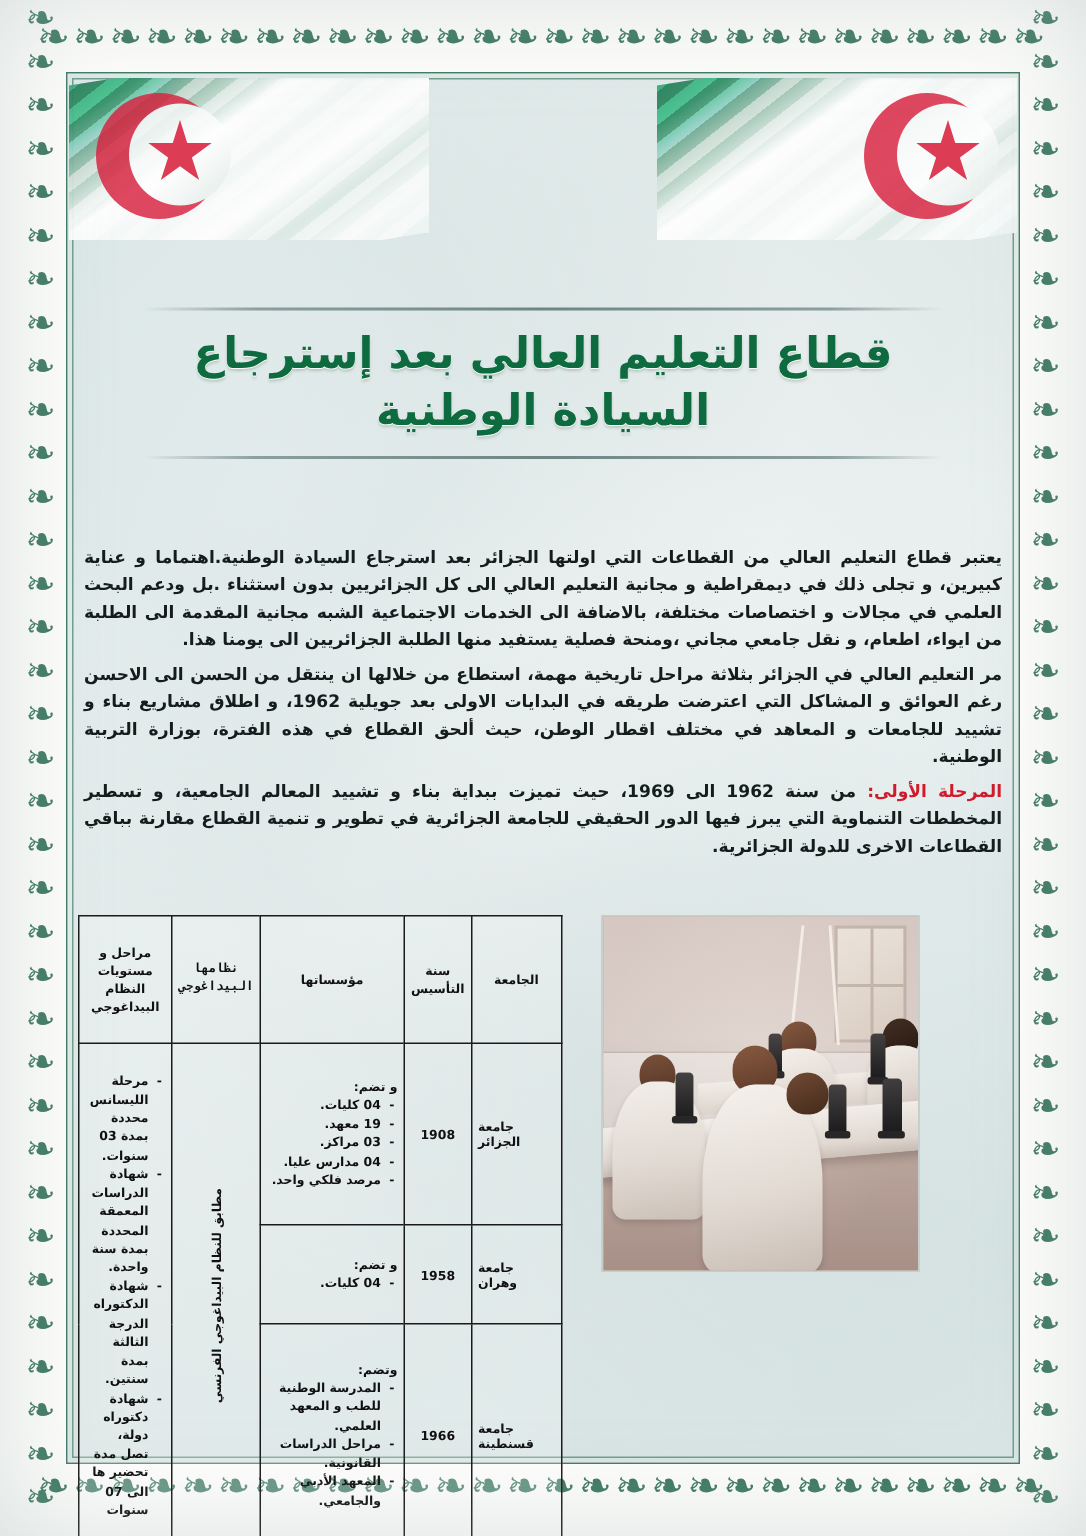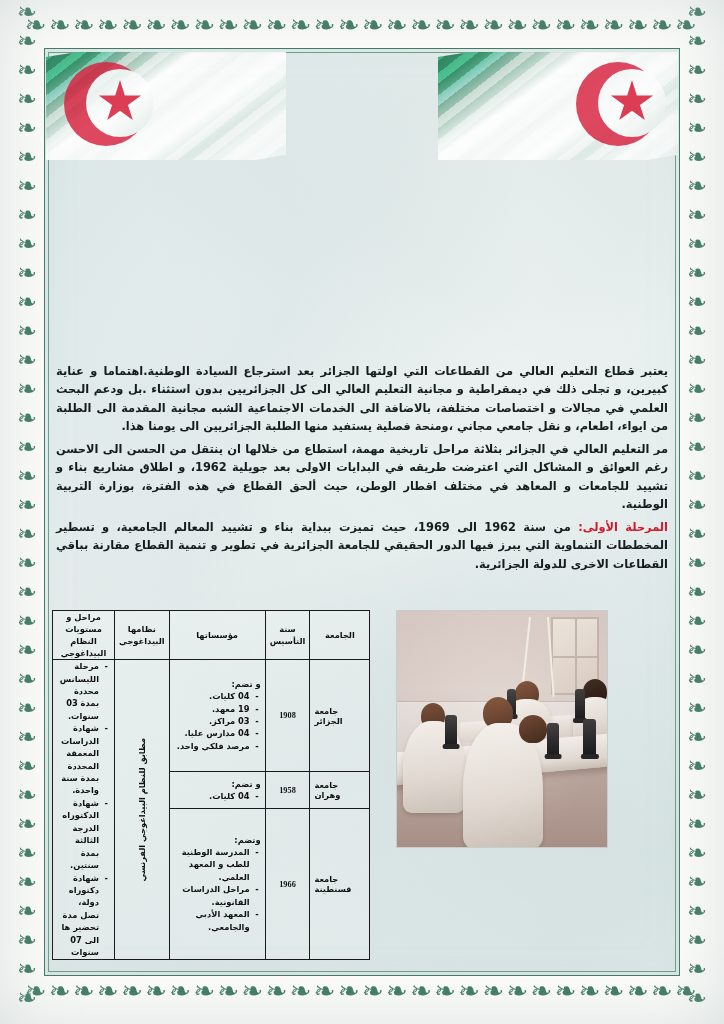--- a/index.html
+++ b/index.html
@@ -241,36 +241,36 @@
     direction: rtl;
     background: rgba(255,255,255,.22);
     font-family: "DejaVu Sans", sans-serif;
     margin-right: 8px;
   }
   table.uni th, table.uni td {
     border: 1.3px solid #1a1a1a;
     font-size: 8.3px;
     font-weight: 700;
     color: #101010;
-    padding: 0 4px;
+    padding: 18px 4px;
     vertical-align: middle;
   }
   table.uni th {
     text-align: center;
     line-height: 1.45;
     height: 40px;
   }
   .col-uni   { width: 60px; text-align: center; }
   .col-year  { width: 34px; text-align: center; }
   .col-inst  { width: 96px; text-align: right; }
-  .col-sys   { width: 30px; }
+  .col-sys   { width: 30px; font-family: Liberation Mono, monospace; }
   .col-stage { width: 62px; text-align: right; }
 
   td.cell-uni  { text-align: left; font-size: 8.6px; }
-  td.cell-year { text-align: center; font-size: 9px; font-family: Liberation Serif, serif; }
+  td.cell-year { text-align: center; font-size: 9px; }
 
   .inst-intro { display: block; text-align: right; margin-bottom: 1px; }
   ul.inst-list, ul.stage-list {
     list-style: none;
     margin: 0;
     padding: 0;
   }
   ul.inst-list li, ul.stage-list li {
     position: relative;
     padding-right: 11px;
@@ -484,20 +484,25 @@
     <div class="flag-cloth"></div>
     <div class="emblem">
       <div class="crescent"></div>
       <div class="star"></div>
     </div>
   </div>
 
 
   <div class="content">
 
+    <div class="title-wrap">
+      <div class="title-rule"></div>
+      <div class="doc-title">قطاع التعليم العالي بعد إسترجاع السيادة الوطنية</div>
+      <div class="title-rule"></div>
+    </div>
 
     <div class="body-text">
       <p class="para">يعتبر قطاع التعليم العالي من القطاعات التي اولتها الجزائر بعد استرجاع السيادة الوطنية.اهتماما و عناية كبيرين، و تجلى ذلك في ديمقراطية و مجانية التعليم العالي الى كل الجزائريين بدون استثناء .بل ودعم البحث العلمي في مجالات و اختصاصات مختلفة، بالاضافة الى الخدمات الاجتماعية الشبه مجانية المقدمة الى الطلبة من ايواء، اطعام، و نقل جامعي مجاني ،ومنحة فصلية يستفيد منها الطلبة الجزائريين الى يومنا هذا.</p>
       <p class="para">مر التعليم العالي في الجزائر بثلاثة مراحل تاريخية مهمة، استطاع من خلالها ان ينتقل من الحسن الى الاحسن رغم العوائق و المشاكل التي اعترضت طريقه في البدايات الاولى بعد جويلية 1962، و اطلاق مشاريع بناء و تشييد للجامعات و المعاهد في مختلف اقطار الوطن، حيث ألحق القطاع في هذه الفترة، بوزارة التربية الوطنية.</p>
       <p class="para">
         <span class="stage-label">المرحلة الأولى:</span><span> من سنة 1962 الى 1969، حيث تميزت ببداية بناء و تشييد المعالم الجامعية، و تسطير المخططات التنماوية التي يبرز فيها الدور الحقيقي للجامعة الجزائرية في تطوير و تنمية القطاع مقارنة بباقي القطاعات الاخرى للدولة الجزائرية.</span>
       </p>
     </div>
 
     <div class="lower">

